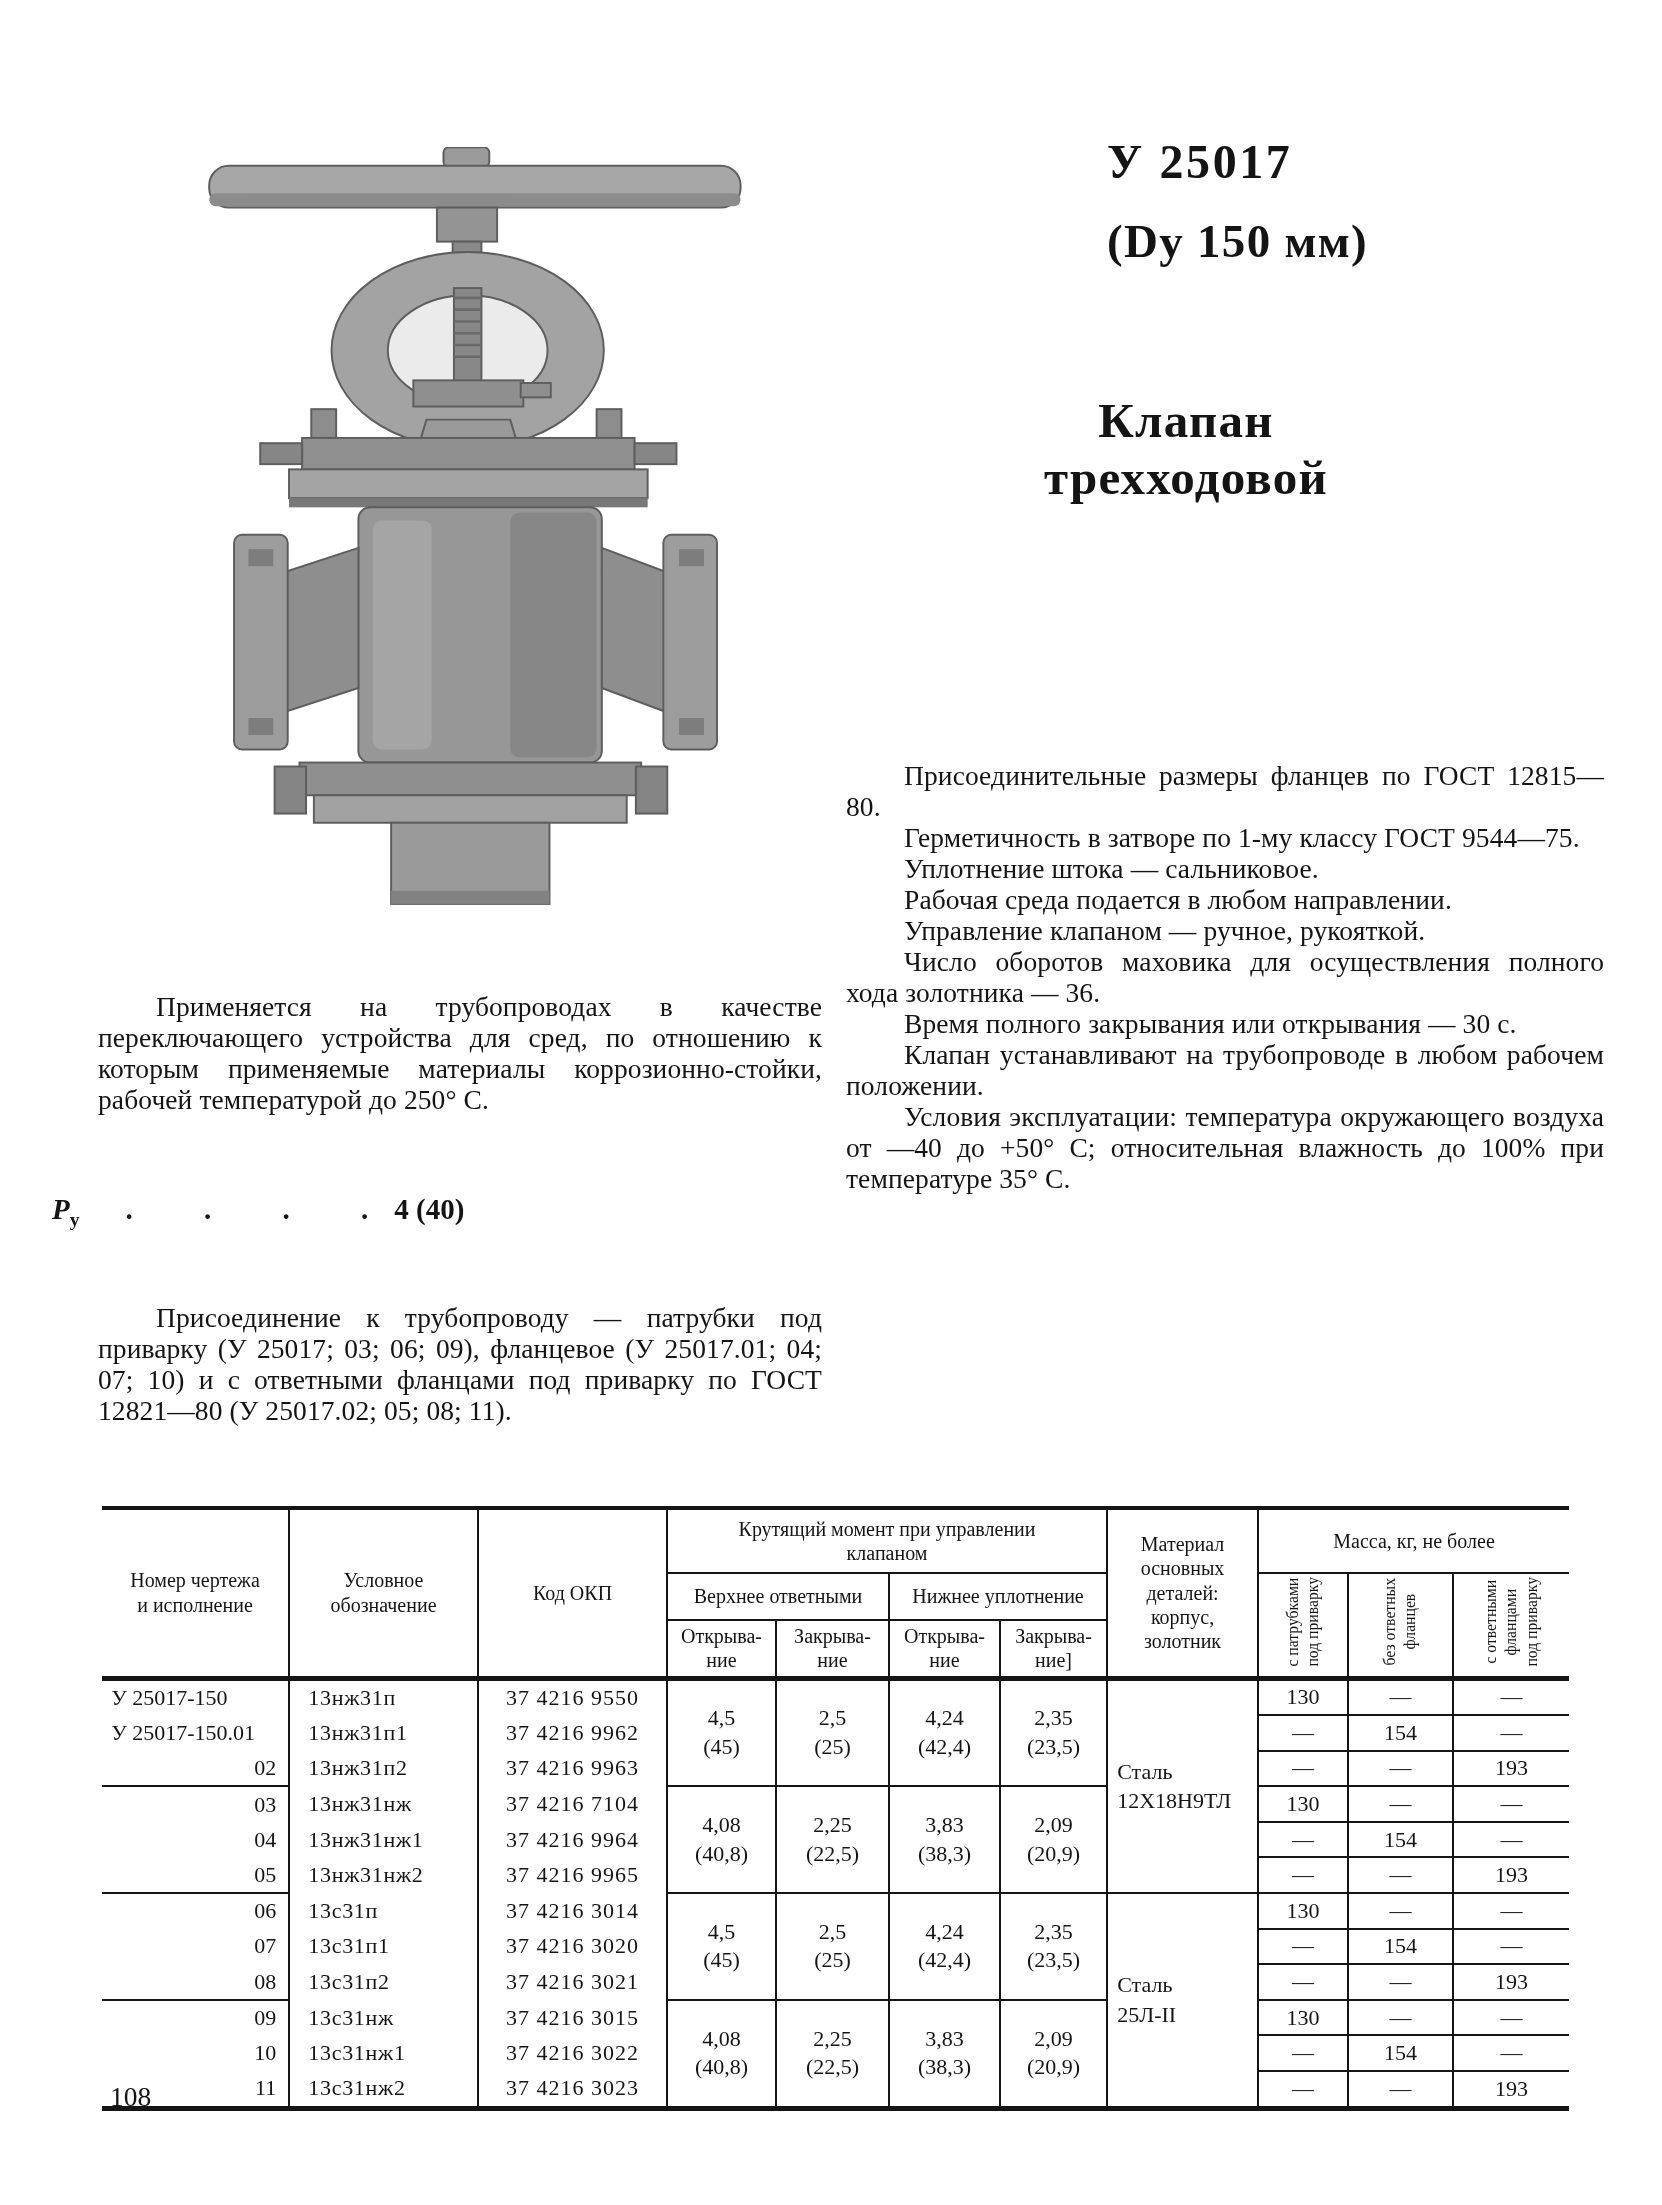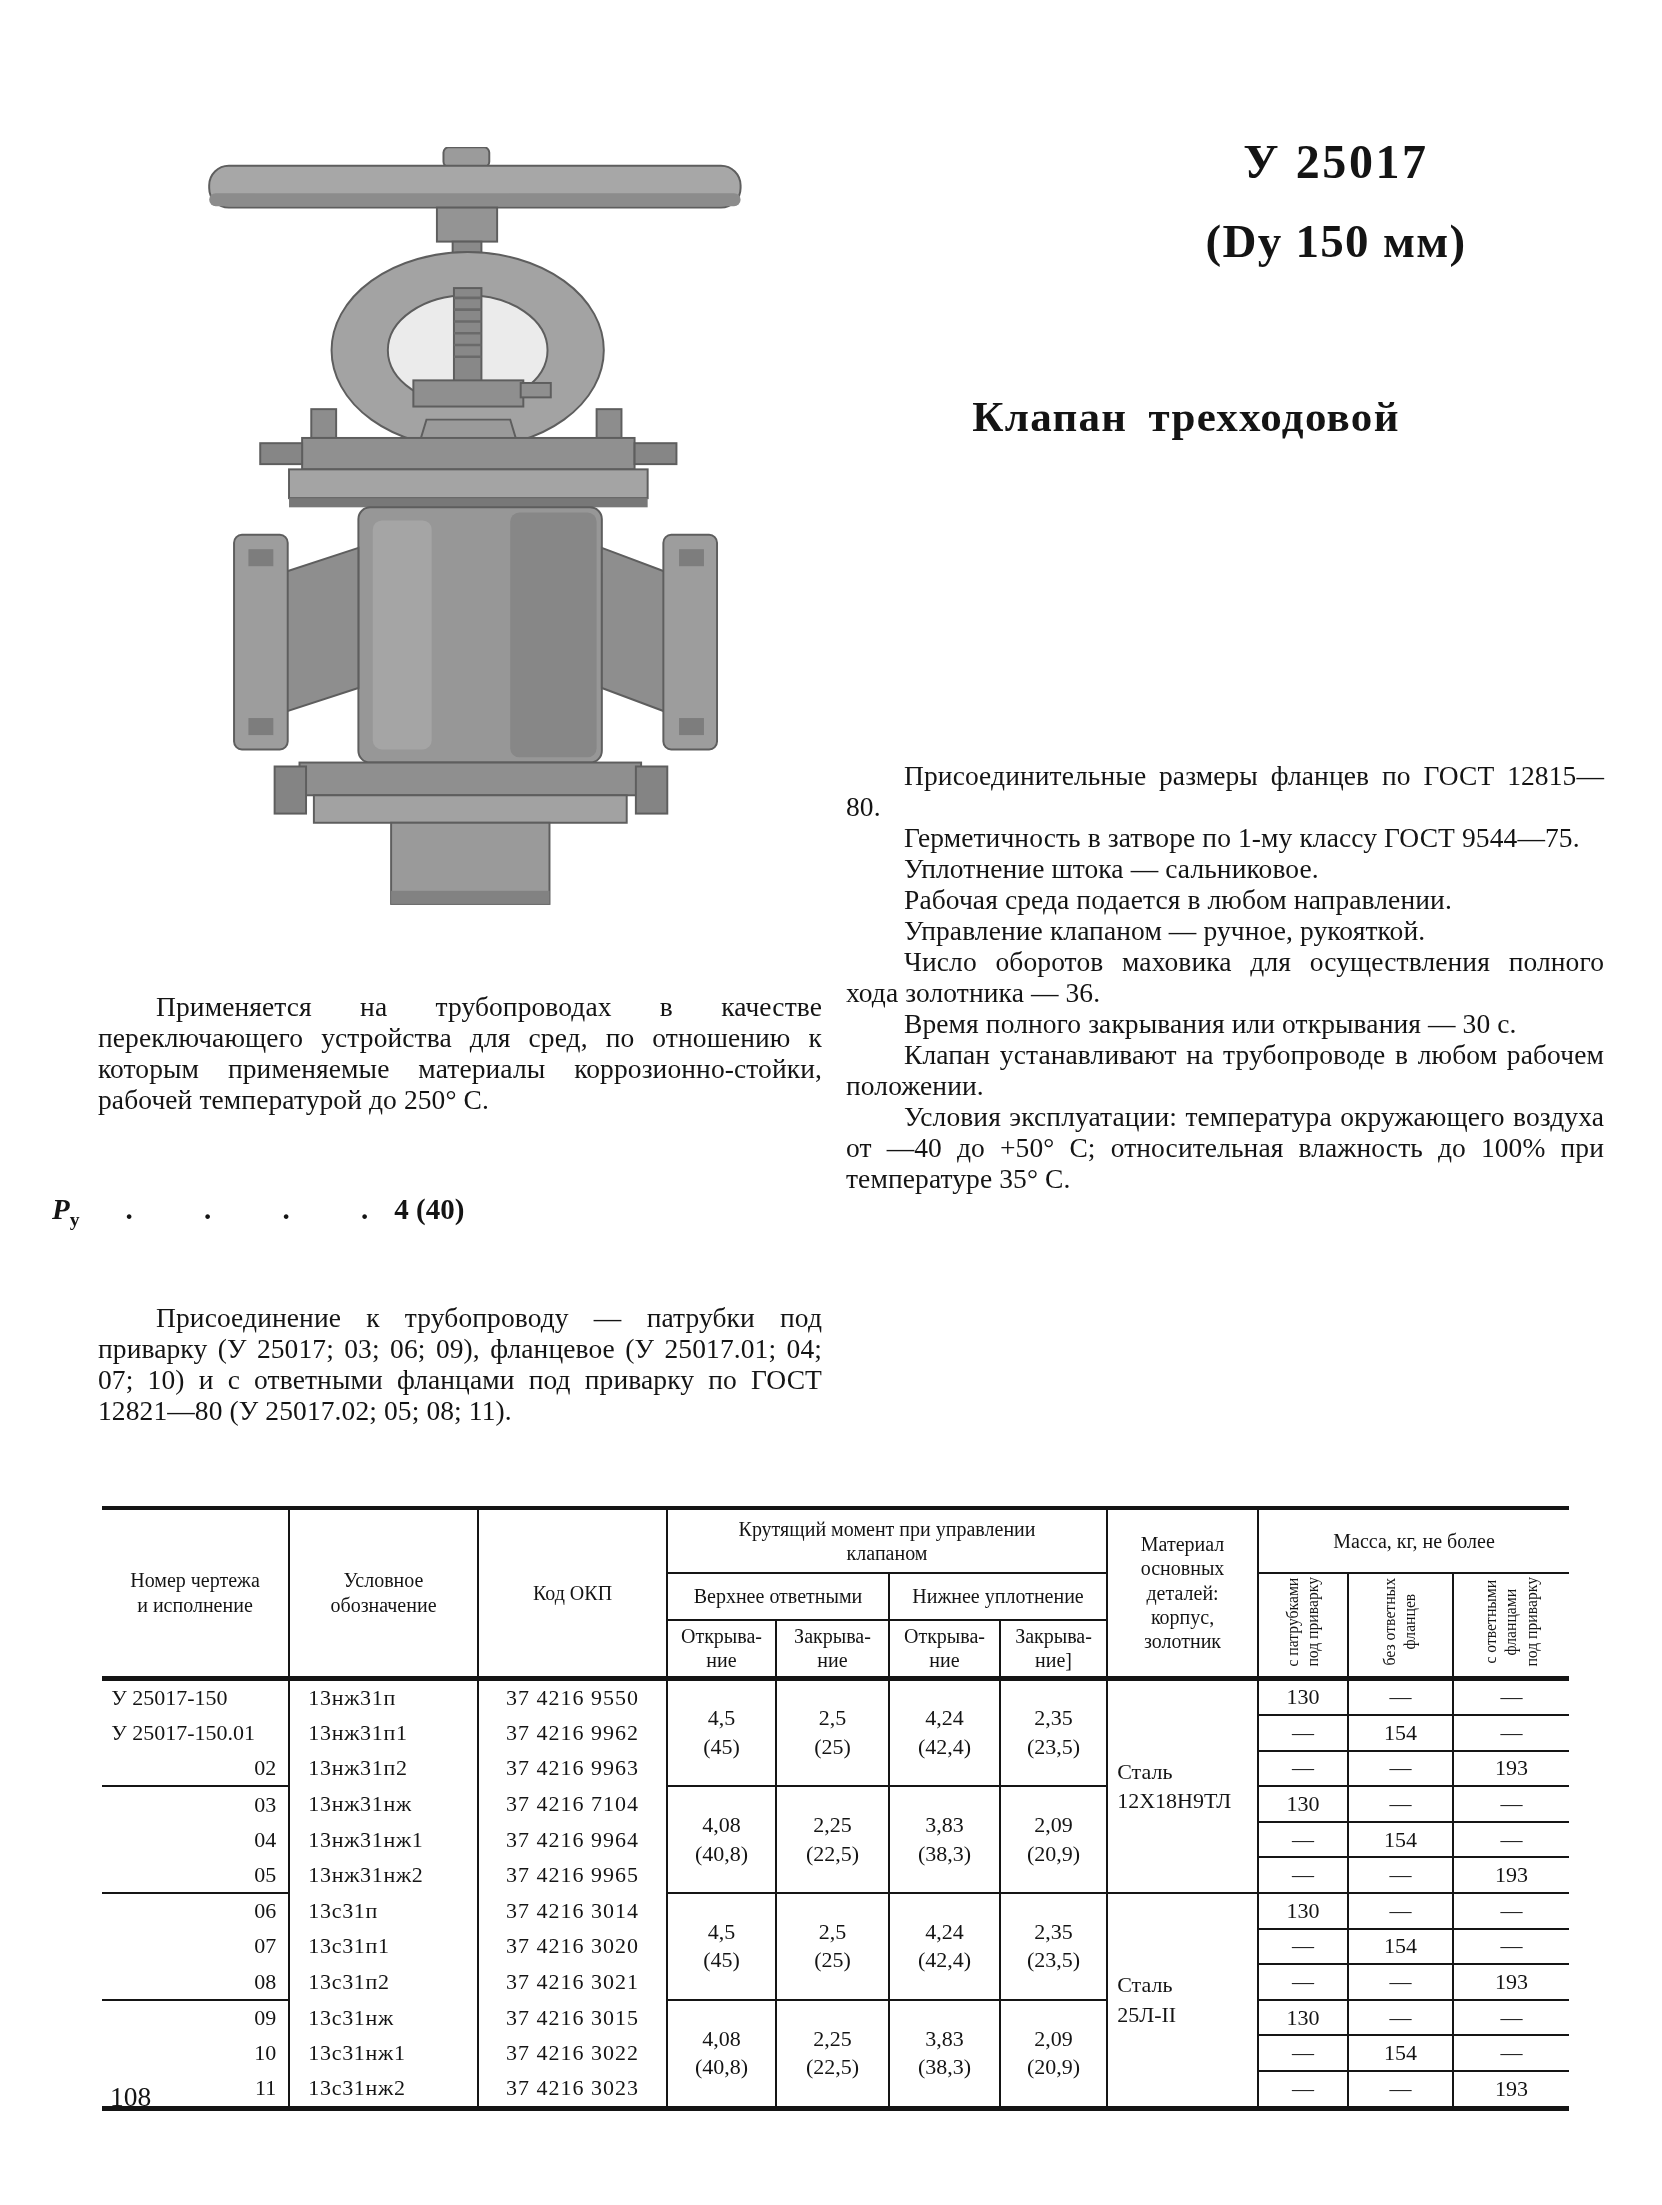--- a/index.html
+++ b/index.html
@@ -7,27 +7,27 @@
     position:relative;
     width:1662px;height:2205px;
     background:#ffffff;
     font-family:"Liberation Serif","DejaVu Serif",serif;
     color:#141414;
     overflow:hidden;
   }
   
   .docnum{
     position:absolute;left:1107px;top:134px;width:458px;
-    text-align:center;font-weight:bold;
+    font-weight:bold;
   }
   .docnum .dn1{font-size:48px;letter-spacing:2.6px;}
   .docnum .dn2{font-size:47px;margin-top:25px;letter-spacing:1.3px;}
   .page-title{
     position:absolute;left:950px;top:392px;width:472px;
-    text-align:center;font-size:43px;font-weight:bold;margin:0;
+    text-align:center;font-size:49px;font-weight:bold;margin:0;
     letter-spacing:1.3px;word-spacing:9.2px;
   }
   
   .body-p{
     margin:0;
     font-size:27.5px;line-height:31px;
     text-align:justify;text-indent:58px;
     letter-spacing:0.1px;
   }
   .leftcol{position:absolute;left:98px;top:0;width:724px;}

